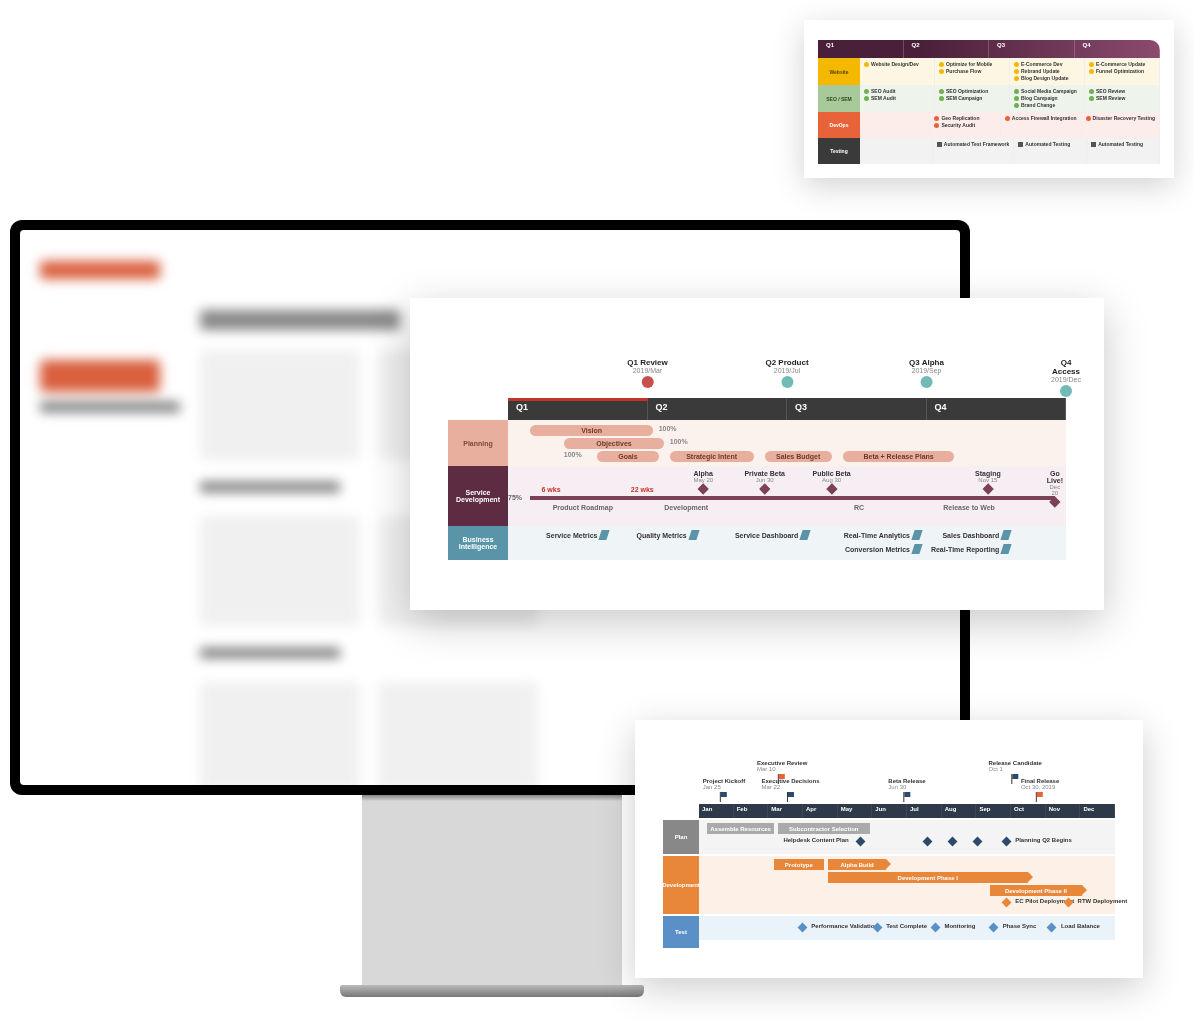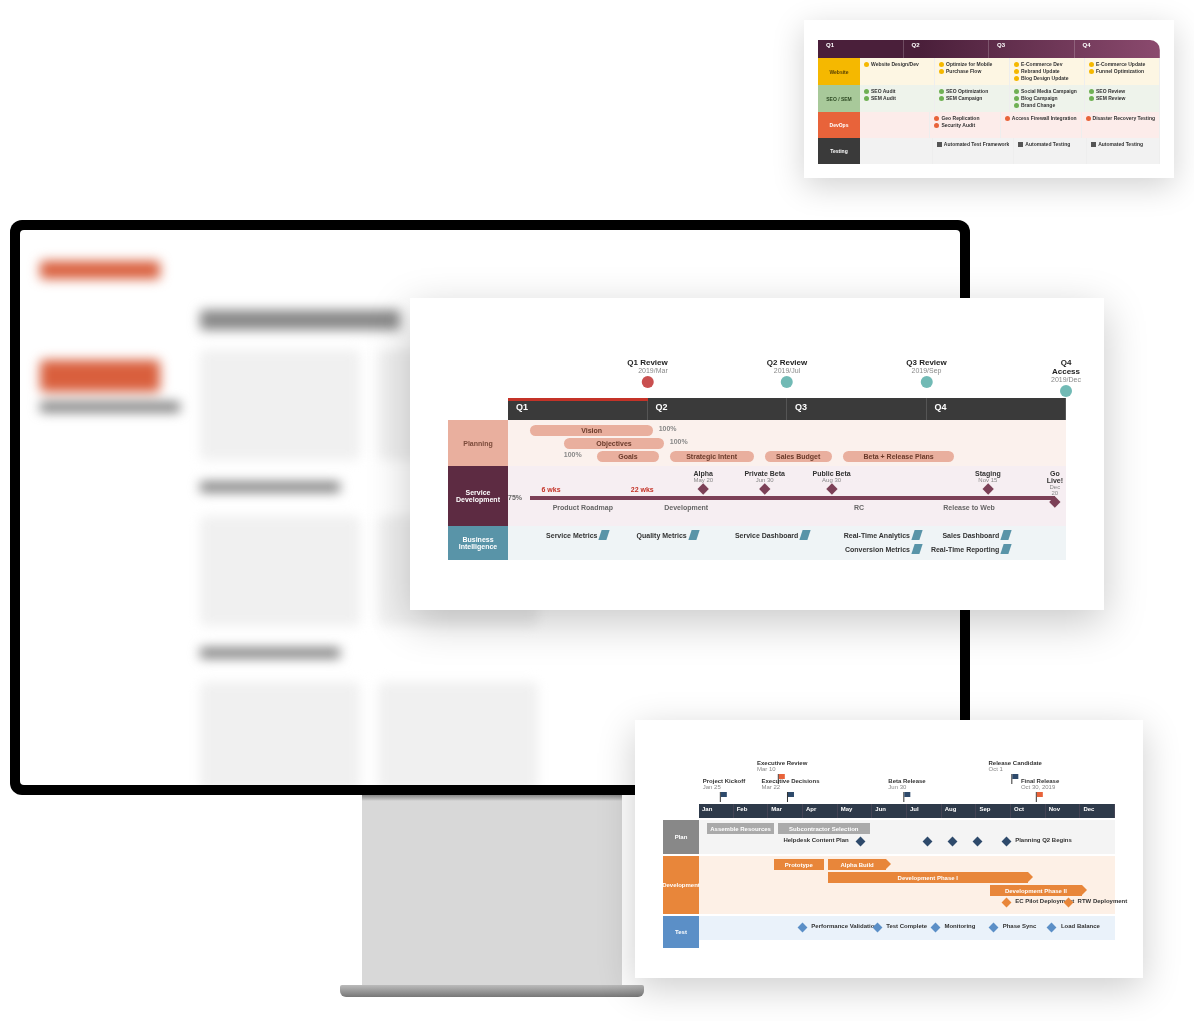--- a/index.html
+++ b/index.html
@@ -291,32 +291,32 @@
               <span>Automated Testing</span>
             </div>
           </div>
         </div>
       </div>
     </div>
 </div>
 
 <div class="card-main">
   <div class="cm-reviews" id="cm-reviews">
-      <div class="cm-review" style="left: 25%; text-align: right;">
+      <div class="cm-review" style="left: 25%;">
         <div class="t">Q1 Review</div>
         <div class="d">2019/Mar</div>
         <div class="cm-rdot red"></div>
       </div>
       <div class="cm-review" style="left: 50%;">
-        <div class="t">Q2 Review</div>
+        <div class="t">Q2 Product</div>
         <div class="d">2019/Jul</div>
         <div class="cm-rdot teal"></div>
       </div>
       <div class="cm-review" style="left: 75%;">
-        <div class="t">Q3 Review</div>
+        <div class="t">Q3 Alpha</div>
         <div class="d">2019/Sep</div>
         <div class="cm-rdot teal"></div>
       </div>
       <div class="cm-review" style="left: 100%;">
         <div class="t">Q4 Access</div>
         <div class="d">2019/Dec</div>
         <div class="cm-rdot teal"></div>
       </div>
     </div>
   <div class="cm-header">

